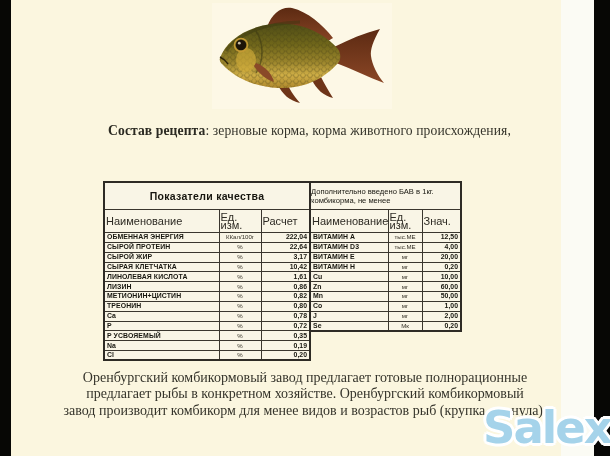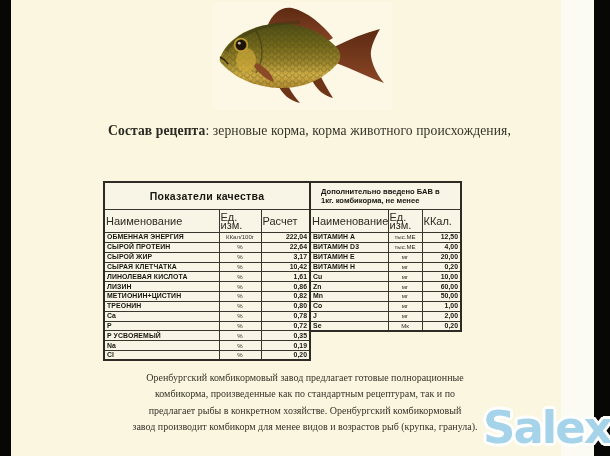--- a/index.html
+++ b/index.html
@@ -20,35 +20,35 @@
   }
   .heading .hl { white-space:nowrap; }
   .heading b { font-weight:bold; color:#2b2a22;margin-left:9px; }
 
   table { border-collapse:collapse; table-layout:fixed; background:#f9f5e6; }
   .tableA { position:absolute; left:103px; top:181px; width:206px; border:2px solid #2e2b25; }
   .tableB { position:absolute; left:309px; top:181px; width:151px; border:2px solid #2e2b25; }
   th, td { border:1px solid #3a362e; overflow:hidden; white-space:nowrap; color:#17160f; }
   tr.group-row th { height:24px;border-radius:11px; }
   .tableA .group-h { font-size:10.5px; font-weight:bold; text-align:center; letter-spacing:0.3px; }
-  .tableB .group-h { font-size:7.6px; font-weight:bold; text-align:left; padding:1px 10px;
+  .tableB .group-h { font-size:7.6px; font-weight:normal; text-align:left; padding:1px 0;
                      white-space:normal; line-height:9.5px; }
   tr.sub-row th { height:20px; font-size:11px; font-weight:normal; text-align:left;
                   color:#2e2b24; white-space:normal; line-height:8.5px; }
   tbody tr { height:9.85px; }
   tbody td { padding:0 2px; font-size:6.9px; line-height:8px; }
   td.tname { font-weight:bold; text-align:left; letter-spacing:0.1px; }
   td.tunit { font-weight:normal; font-size:6.1px; text-align:center; color:#353127; }
   td.tval  { font-weight:bold; text-align:right; }
   .colA1{width:115px;} .colA2{width:42px;} .colA3{width:49px;}
   .colB1{width:78px;}  .colB2{width:34px;} .colB3{width:39px;}
 
   .bottom-par {
     position:absolute; left:55px; top:370px; width:500px; text-align:center;
-    font-family:"Liberation Serif", serif; font-size:10px; line-height:16.3px;
+    font-family:"Liberation Serif", serif; font-size:14px; line-height:16.3px;
     color:#34332a;
   }
   .par-line { white-space:nowrap; }
 
   .watermark {
     position:absolute; left:483px; top:401px; z-index:6;
     font-family:"DejaVu Sans", sans-serif; font-weight:bold;
     font-size:45px; letter-spacing:-2px; color:#a5d3ea;
     text-shadow:-3px 0 0 #ffffff, 3px 0 0 #ffffff, 0 -3px 0 #ffffff, 0 3px 0 #ffffff,
                 -2px -2px 0 #ffffff, 2px -2px 0 #ffffff, -2px 2px 0 #ffffff, 2px 2px 0 #ffffff;
@@ -196,21 +196,21 @@
         <col class="colB2">
         <col class="colB3">
       </colgroup>
     <thead>
       <tr class="group-row">
         <th colspan="3" class="group-h">Дополнительно введено БАВ в 1кг. комбикорма, не менее</th>
       </tr>
       <tr class="sub-row">
         <th>Наименование</th>
         <th>Ед. изм.</th>
-        <th>ККал.</th>
+        <th>Знач.</th>
       </tr>
     </thead>
     <tbody>
         <tr>
           <td class="tname">ВИТАМИН А</td>
           <td class="tunit">тыс.МЕ</td>
           <td class="tval">12,50</td>
         </tr>
         <tr>
           <td class="tname">ВИТАМИН D3</td>
@@ -255,20 +255,19 @@
         <tr>
           <td class="tname">Se</td>
           <td class="tunit">Мк</td>
           <td class="tval">0,20</td>
         </tr>
       </tbody>
   </table>
 
   <div class="bottom-par">
       <div class="par-line">Оренбургский комбикормовый завод предлагает готовые полнорационные</div>
-      <div class="par-line">комбикорма, произведенные как по стандартным рецептурам, так и по</div>
       <div class="par-line">предлагает рыбы в конкретном хозяйстве. Оренбургский комбикормовый</div>
       <div class="par-line">завод производит комбикорм для менее видов и возрастов рыб (крупка, гранула).</div>
     </div>
 
   <div class="watermark">Salexy</div>
 
 </div>
 
 </body></html>

